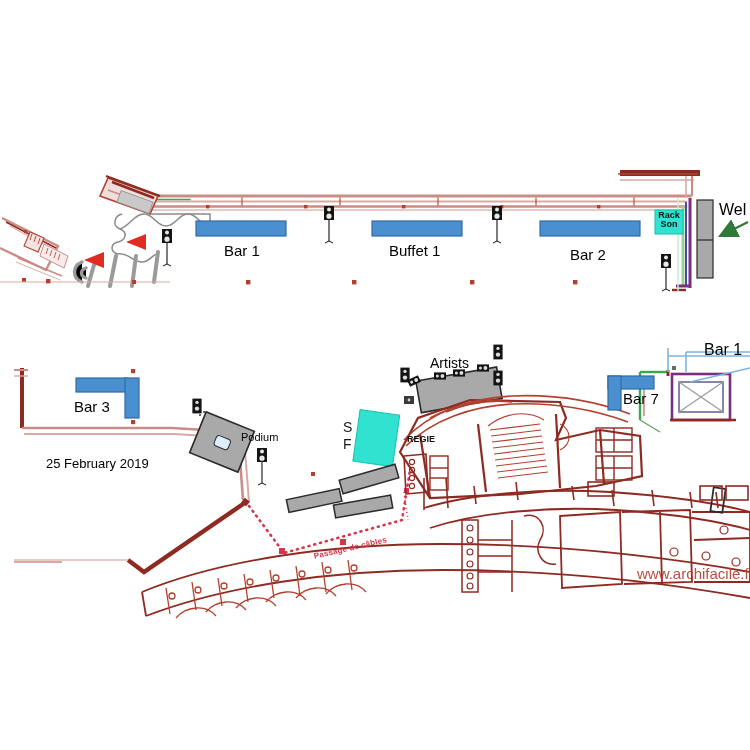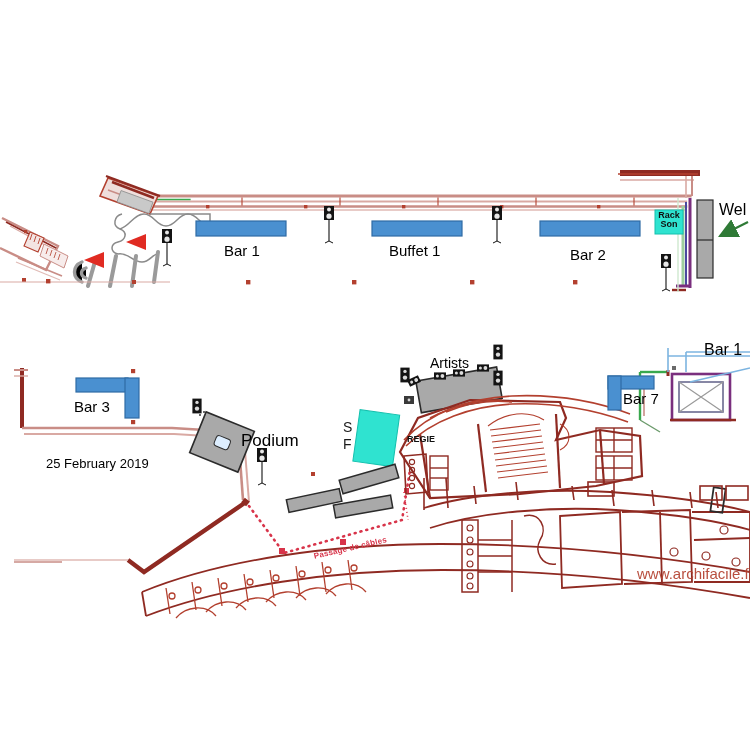--- a/index.html
+++ b/index.html
@@ -5,21 +5,21 @@
 <style>
   html,body{margin:0;padding:0;background:#ffffff;}
   body{width:750px;height:750px;overflow:hidden;
        font-family:"Liberation Sans", sans-serif;}
   #stage{position:relative;width:750px;height:750px;background:#fff;}
   svg#plan{position:absolute;left:0;top:0;width:750px;height:750px;}
 
   .lbl{position:absolute;white-space:nowrap;color:#000000;
        font-family:"Liberation Sans", sans-serif;}
   .lbl-bar{font-size:15px;}
-  .lbl-podium{font-size:17px;}
+  .lbl-podium{font-size:11px;}
   .lbl-artists{font-size:14px;text-align:right;}
   .lbl-date{font-size:13px;margin-left:32px;}
   .lbl-welcome{font-size:16px;}
   .lbl-bar1{font-size:16px;}
   .lbl-racksonwrap{font-size:9px;font-weight:bold;color:#101010;
        text-align:center;line-height:1.02;}
   .lbl-regie{font-size:9px;font-weight:bold;color:#101010;margin-left:44px;}
   .lbl-hidden{font-size:14px;color:#1a1a1a;}
   .lbl-cables{font-size:8px;color:#d8344a;font-weight:bold;
        letter-spacing:.2px;transform:rotate(-13deg);transform-origin:0 0;}

